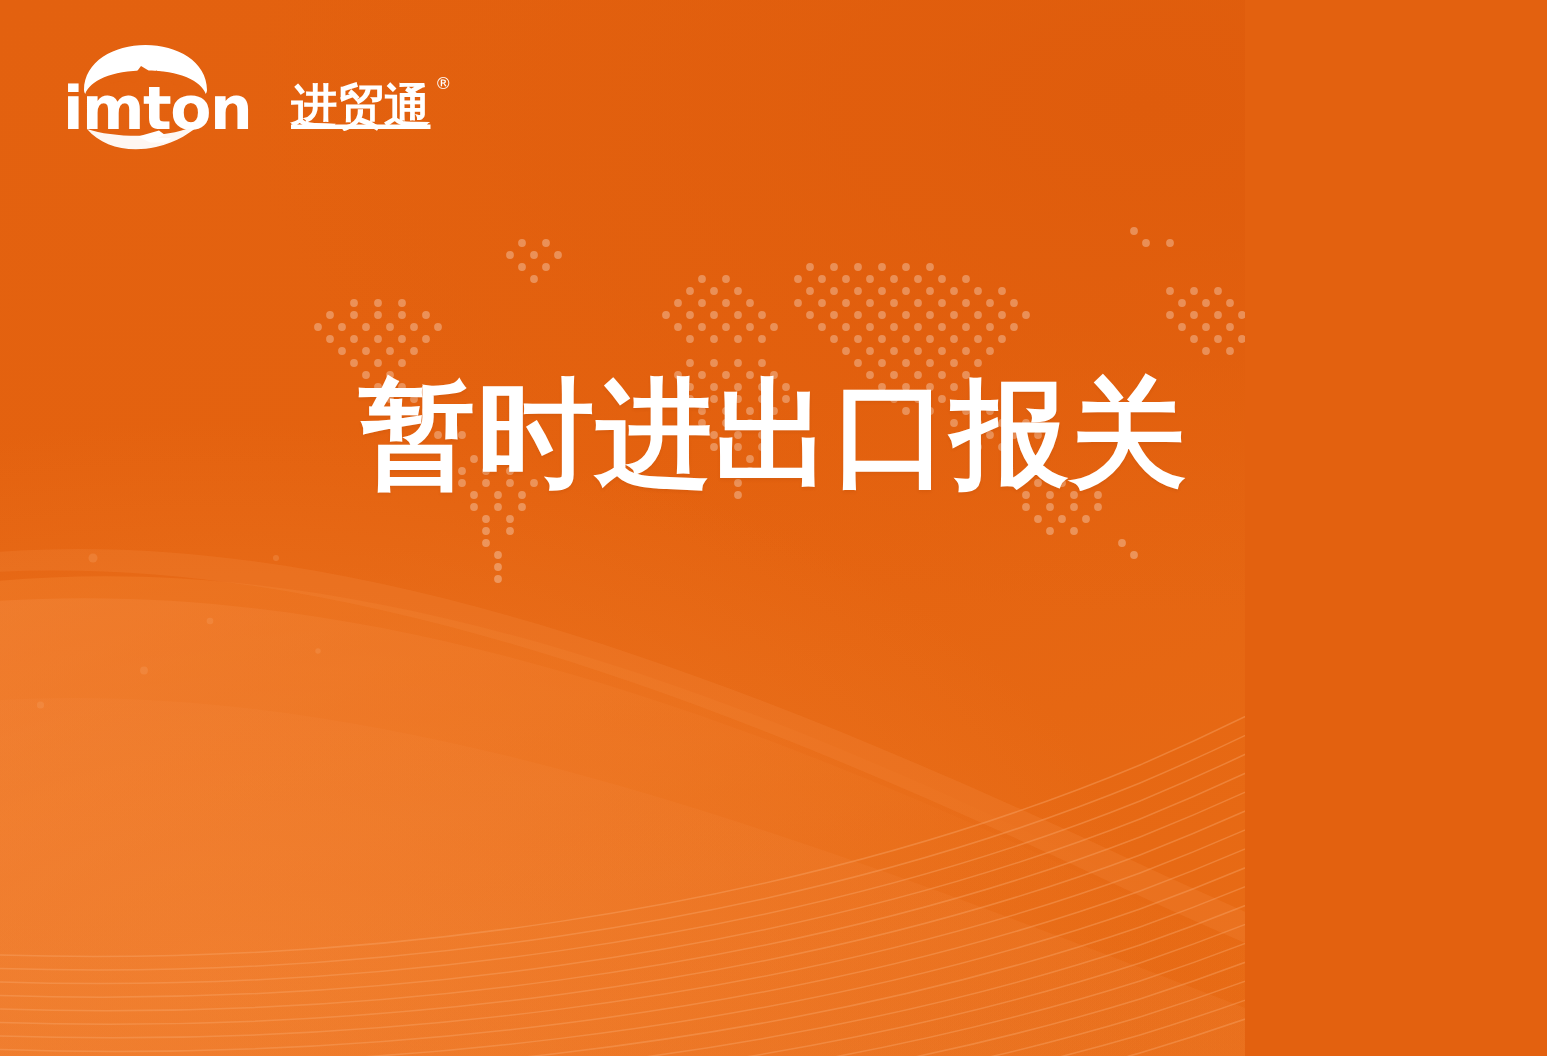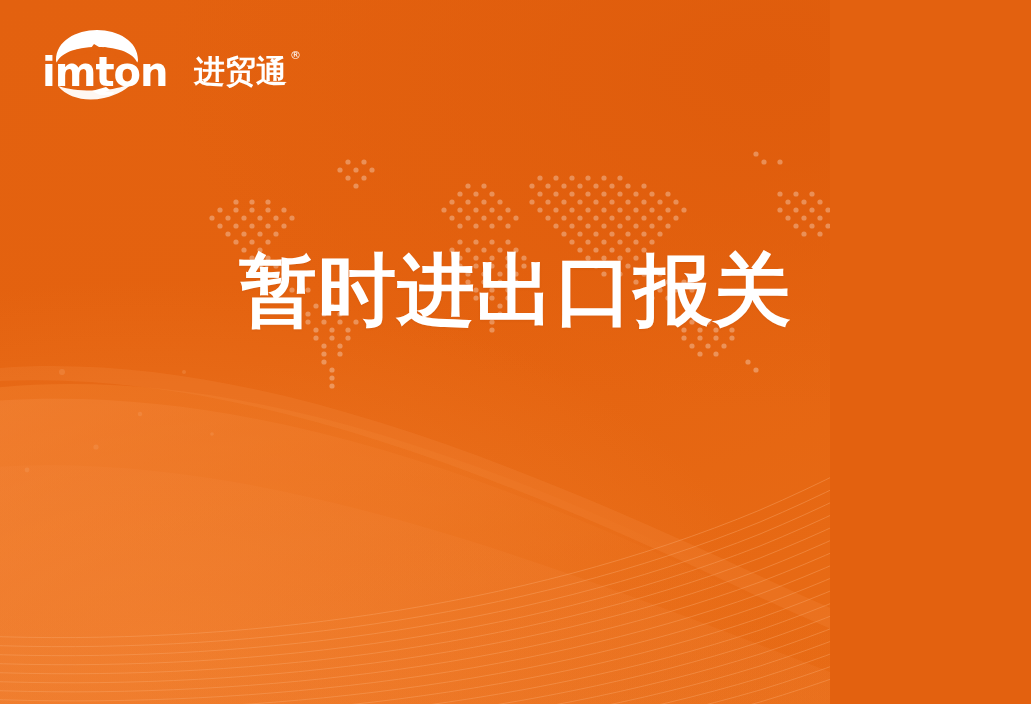--- a/index.html
+++ b/index.html
@@ -39,20 +39,21 @@
   }
   .logo-mark{position:relative;width:152px;height:72px;}
   .logo-mark svg{position:absolute;left:0;top:0;display:block;}
   .logo-cn{
     position:relative;
     color:#ffffff;font-size:31px;line-height:1;
     font-weight:700;letter-spacing:0px;
     margin-left:-4px;margin-bottom:13px;
     font-family:"DejaVu Sans","Liberation Sans",sans-serif;
     white-space:nowrap;
+    text-decoration:underline;
   }
   .logo-reg{
     position:absolute;right:-14px;top:-6px;
     font-size:11px;line-height:1;color:#ffffff;font-weight:400;
   }
 
   
   .title-block{
     position:absolute;left:0;top:240px;width:1031px;
     text-align:center;

